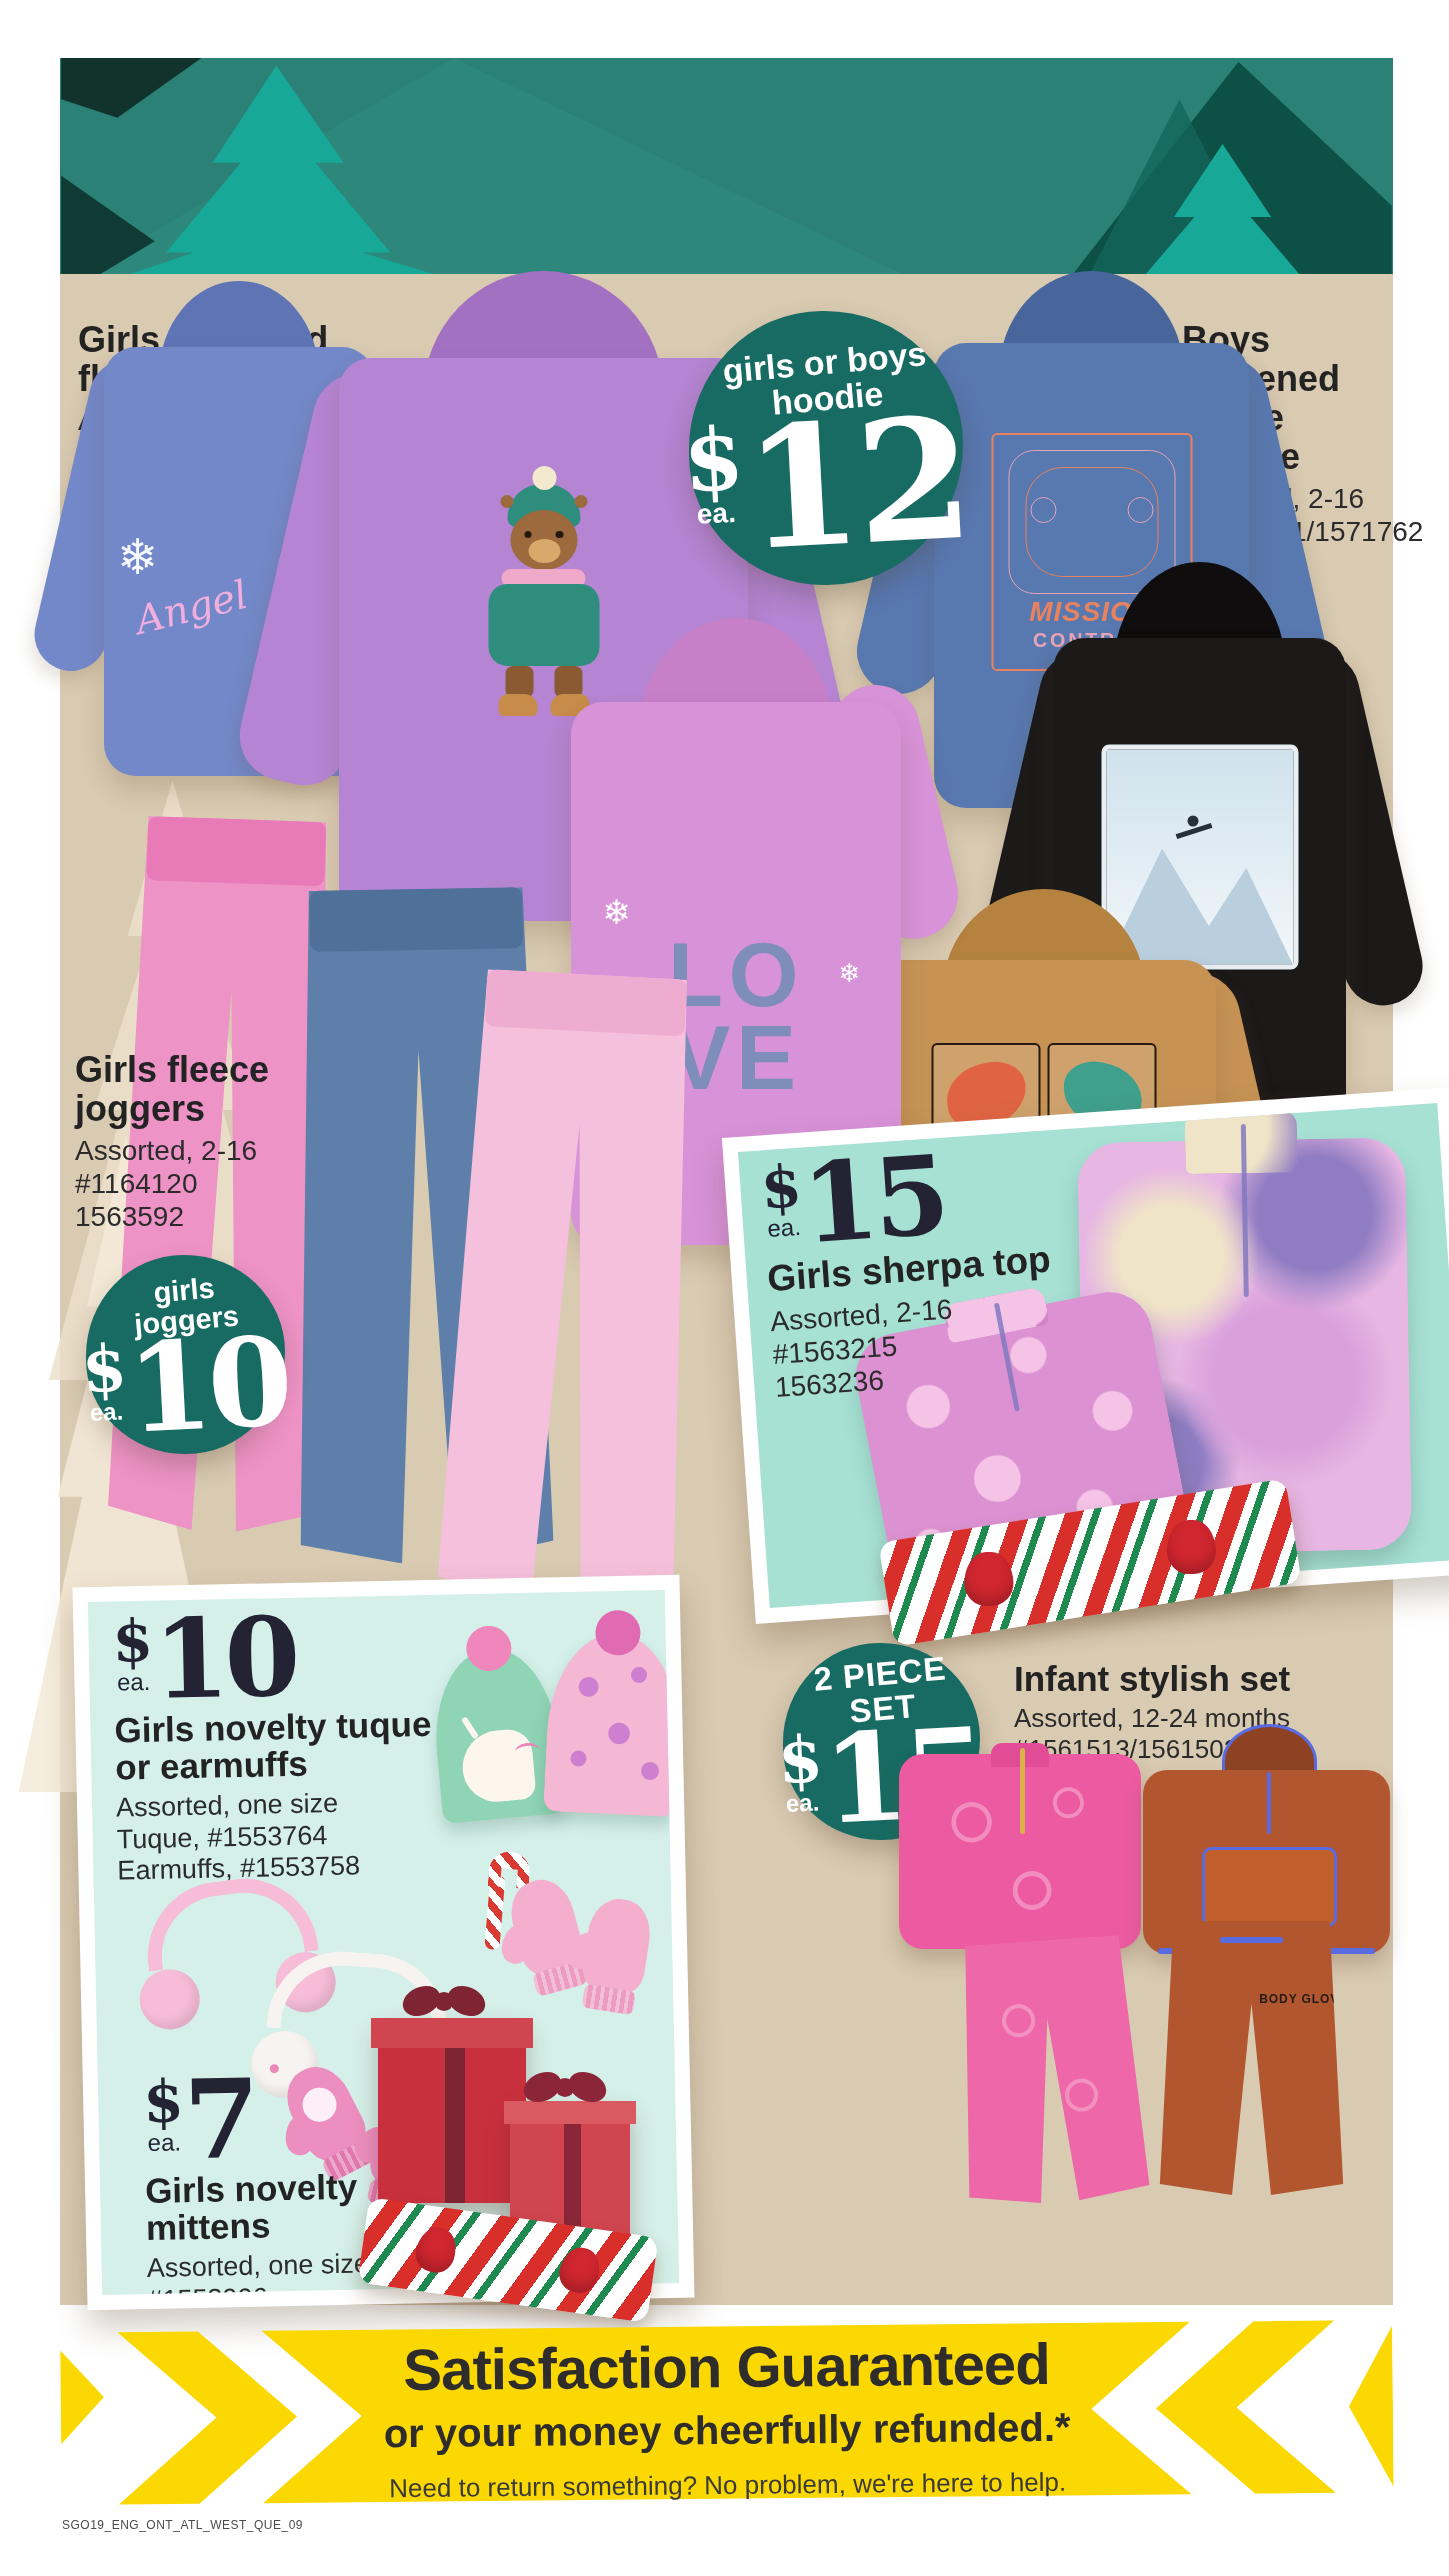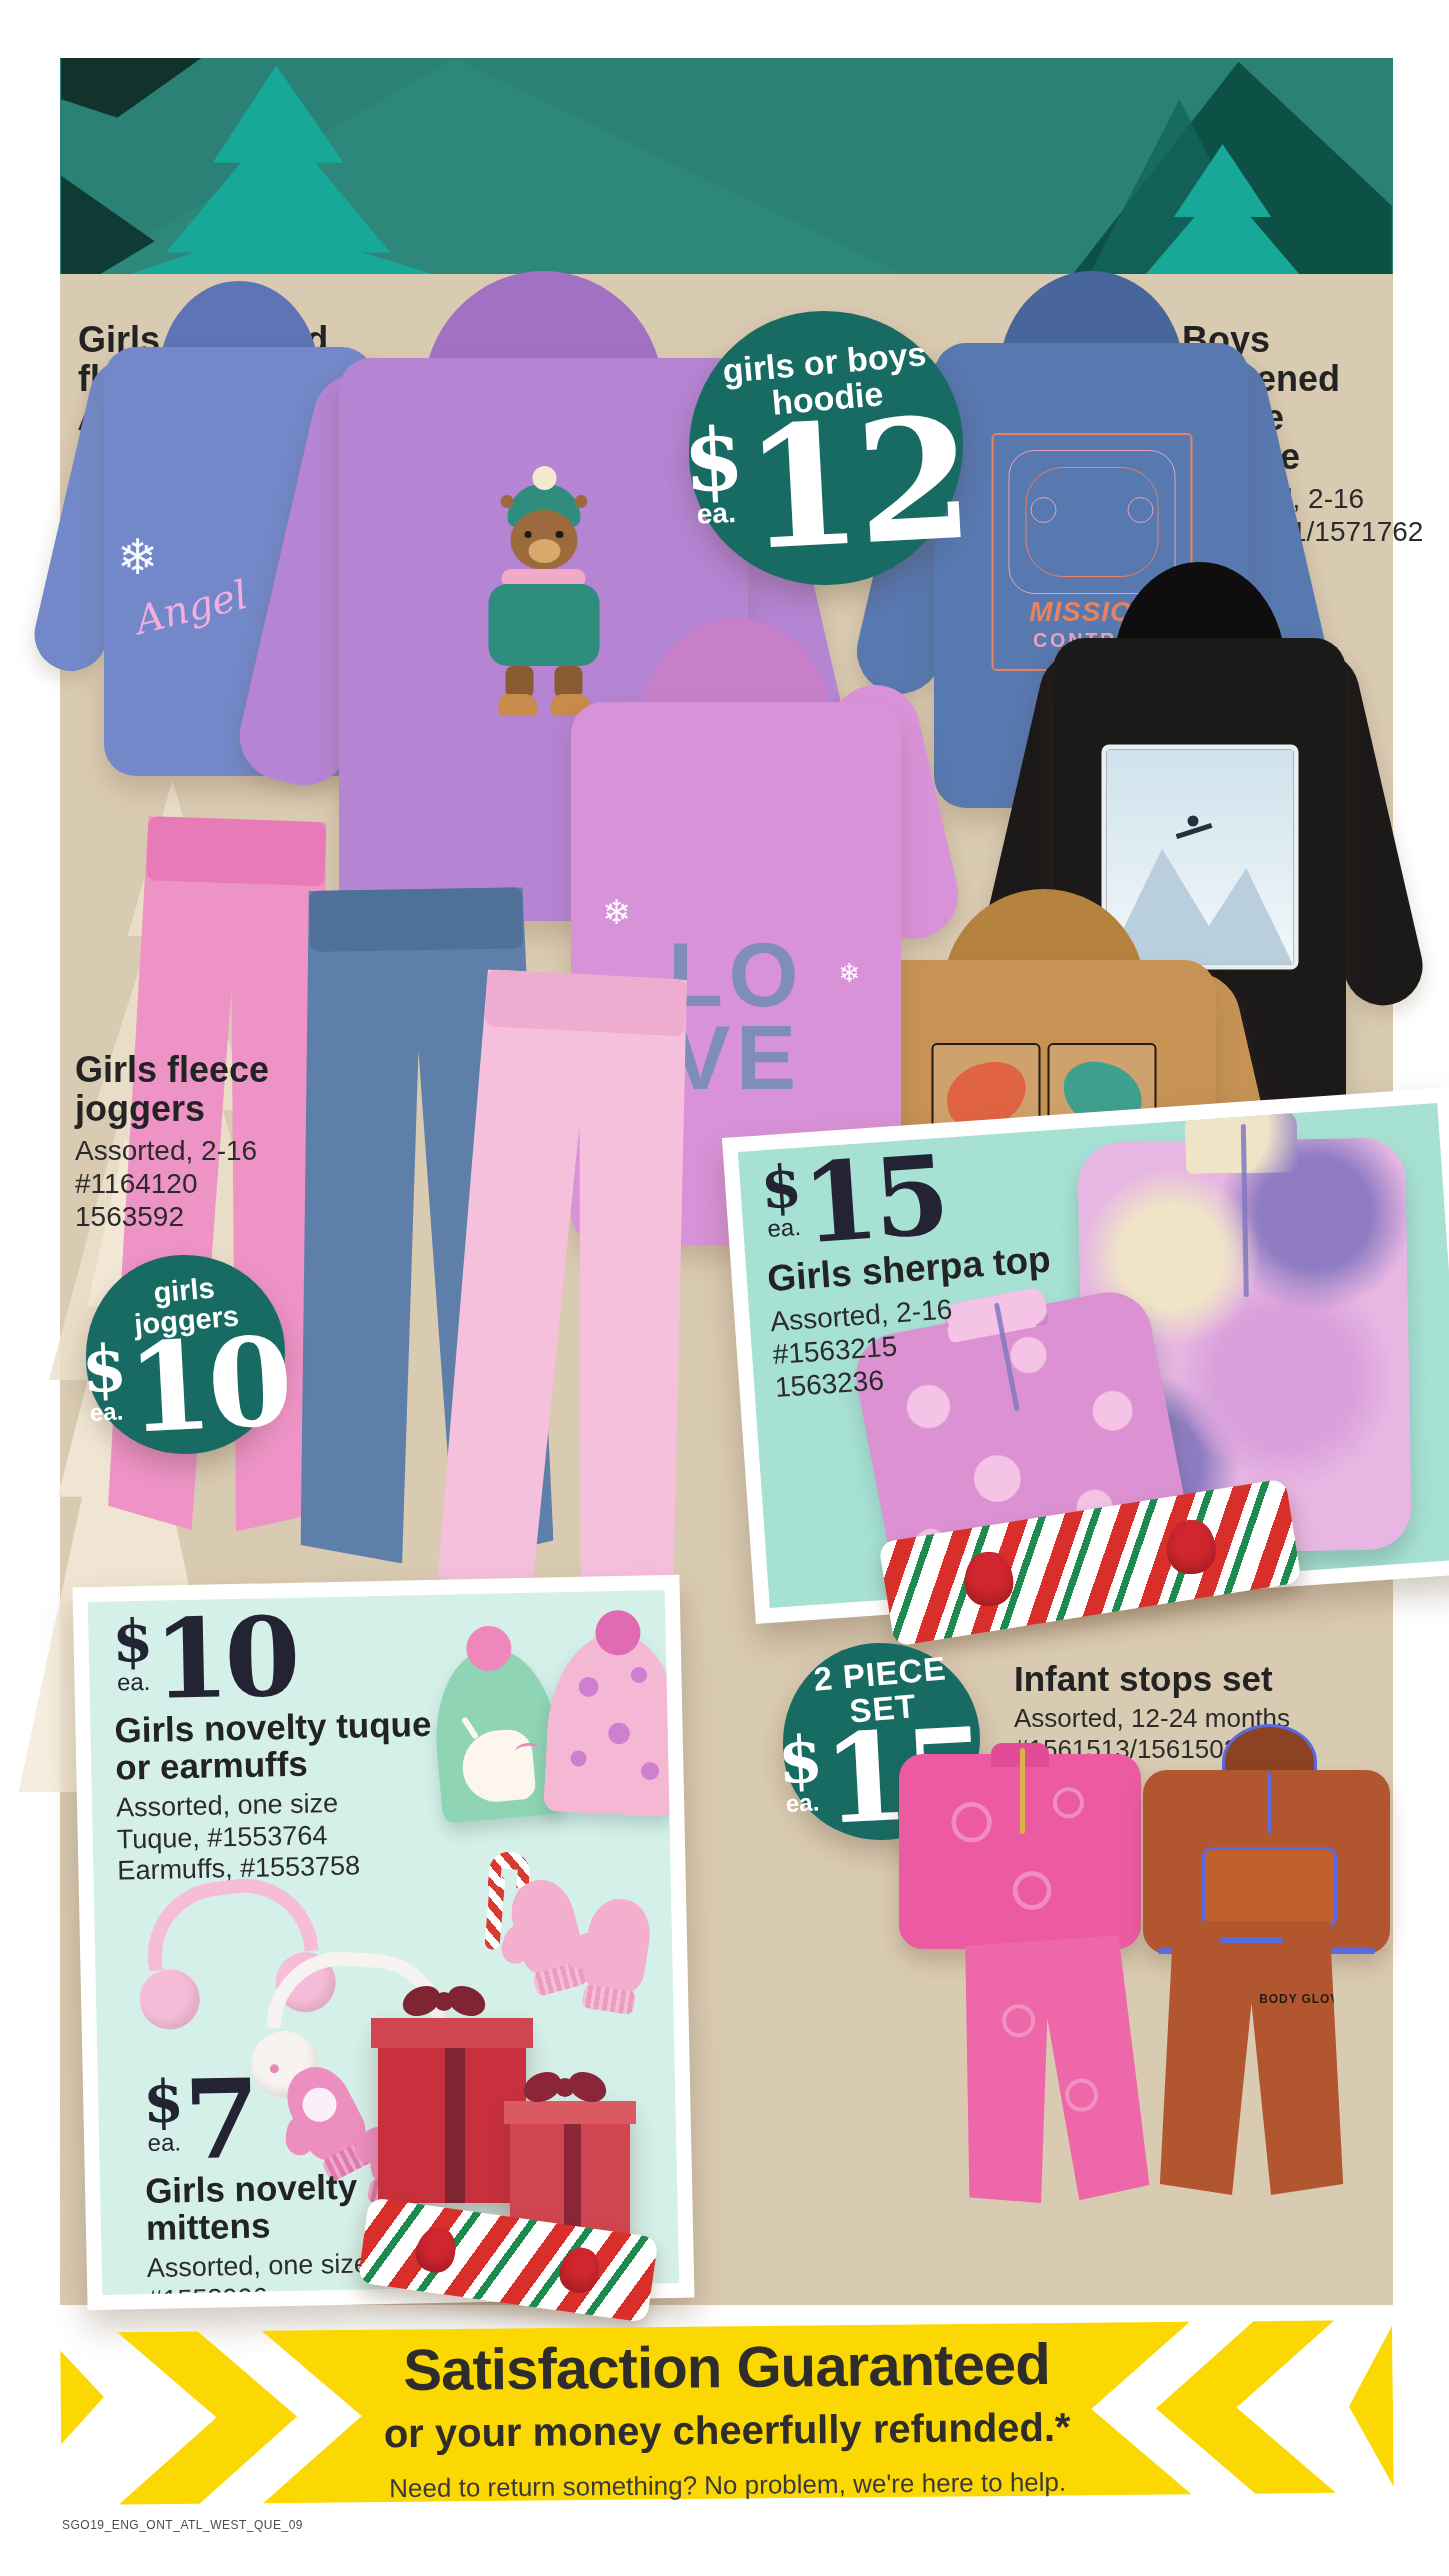--- a/index.html
+++ b/index.html
@@ -448,21 +448,21 @@
       <div class="price light sz-b">
         <div class="p-left">
           <span class="p-dollar">$</span>
           <span class="p-ea">ea.</span>
         </div>
         <span class="p-num">15</span>
       </div>
     </div>
 
     <div class="abs" style="left:954px;top:1386px;width:318px;">
-      <div class="pname" style="font-size:35px;">Infant stops set</div>
+      <div class="pname" style="font-size:35px;">Infant stylish set</div>
       <div class="pdet" style="font-size:26px;">
         <div>Assorted, 12-24 months</div>
         <div>#1561513/1561502</div>
       </div>
     </div>
 
     <div class="fl-top" style="left:839px;top:1480px;width:242px;height:195px;
          background:radial-gradient(circle at 30% 35%,transparent 15px,rgba(255,255,255,.30) 16px 19.7px,transparent 20.6px),radial-gradient(circle at 70% 25%,transparent 11.2px,rgba(255,255,255,.30) 12px 15px,transparent 16px),radial-gradient(circle at 55% 70%,transparent 14px,rgba(255,255,255,.30) 15px 19px,transparent 19.7px),#ec5ba2;">
       <div style="position:absolute;left:38%;top:-11.2px;width:24%;height:24px;background:#e24b95;border-radius:11.2px 11.2px 0 0;"></div>
       <div style="position:absolute;left:50%;top:-5.6px;width:4.7px;height:44%;background:#d9b24a;border-radius:2.8px;"></div>

